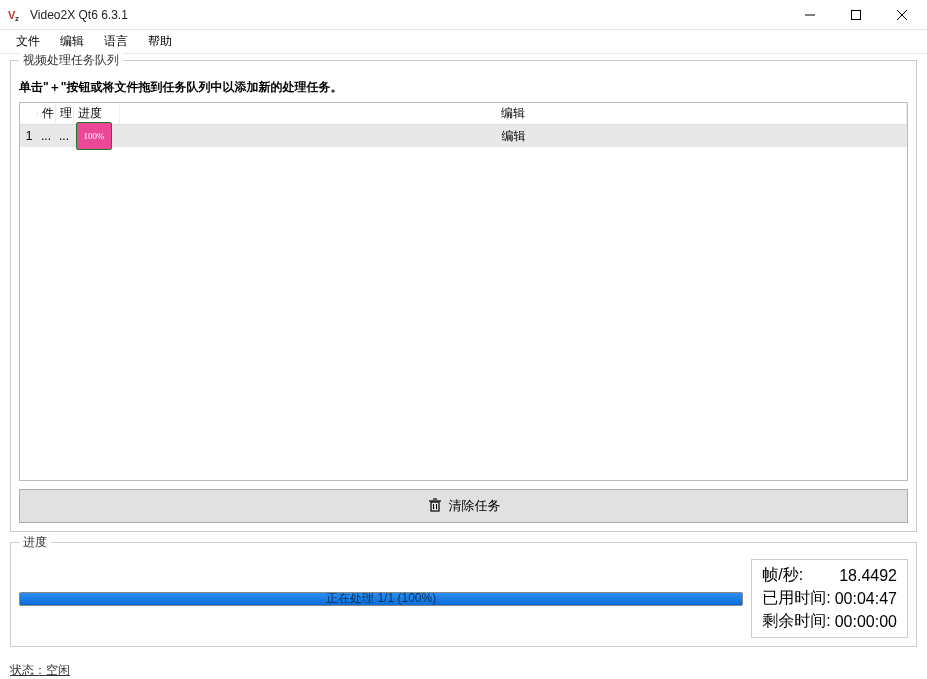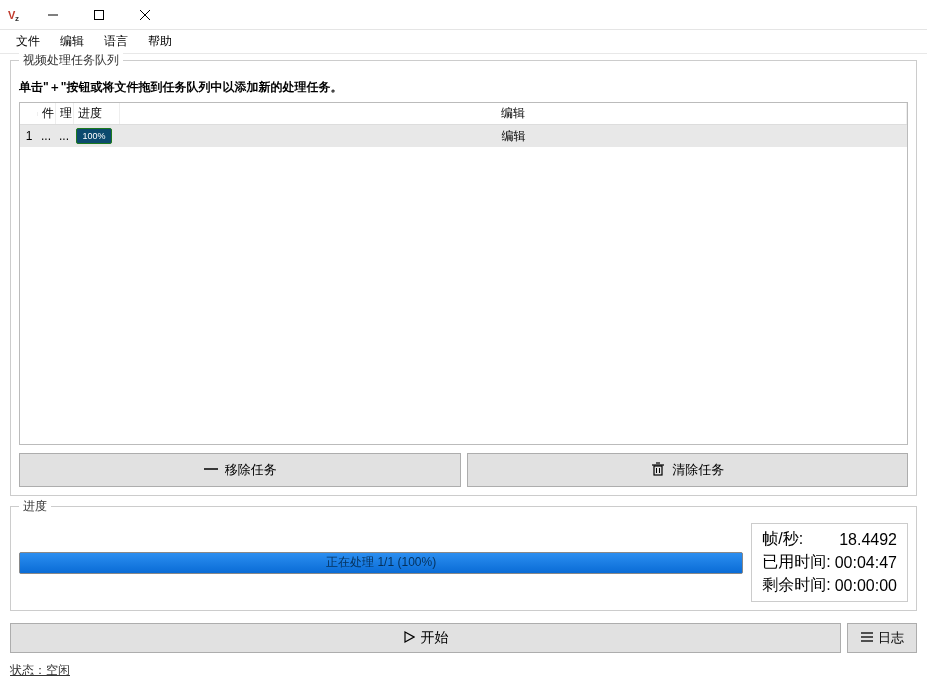--- a/index.html
+++ b/index.html
@@ -96,28 +96,29 @@
       height: 22px;
       align-items: center;
       background: #e8e8e8;
       font-size: 12px;
     }
     .task-row > div { padding: 1px 3px; }
     .task-row .col-prog {
       padding: 2px 2px;
     }
     .mini-progress {
-      width: 36px; height: 16px;
-      background: #0c4a6e;
+      width: 36px; height: 28px;
+      background: #ec4899;
       border: 1px solid #1e7a1e;
       border-radius: 2px;
       color: #fff;
       font-size: 9px;
       display: flex; align-items: center; justify-content: center;
       overflow: hidden;
+      font-family: Liberation Serif, serif;
     }
     
     .action-row {
       display: flex;
       gap: 6px;
       margin-top: 8px;
     }
     .action-btn {
       flex: 1;
       height: 34px;
@@ -139,21 +140,21 @@
       gap: 8px;
       align-items: stretch;
     }
     .progress-bar-wrap {
       flex: 1;
       display: flex;
       align-items: center;
     }
     .progress-bar {
       width: 100%;
-      height: 22px;
+      height: 14px;
       border: 1px solid #888;
       background: #0a6cd6;
       border-radius: 2px;
       display: flex;
       align-items: center;
       justify-content: center;
       color: #0a3a6c;
       font-size: 12px;
       position: relative;
       overflow: hidden;
@@ -220,20 +221,21 @@
 </head>
 <body>
 
 <div class="titlebar">
   <div class="titlebar-icon">
     <svg viewBox="0 0 16 16">
         <text x="0" y="12" font-size="11" font-weight="bold" fill="#c0392b">V</text>
         <text x="7" y="14" font-size="8" fill="#333">z</text>
       </svg>
   </div>
+  <div class="titlebar-title">Video2X Qt6 6.3.1</div>
   <div class="win-controls">
     <div class="win-btn">
       <svg viewBox="0 0 10 10">
           <line x1="0" y1="5" x2="10" y2="5" stroke="#000" stroke-width="1"></line>
         </svg>
     </div>
     <div class="win-btn">
       <svg viewBox="0 0 10 10">
           <rect x="0.5" y="0.5" width="9" height="9" fill="none" stroke="#000" stroke-width="1"></rect>
         </svg>
@@ -273,26 +275,20 @@
         <div class="col-file">...</div>
         <div class="col-proc">...</div>
         <div class="col-prog">
           <div class="mini-progress">100%</div>
         </div>
         <div class="col-edit" style="text-align:center;">编辑</div>
       </div>
     </div>
 
     <div class="action-row">
-      <div class="action-btn">
-        <span><svg viewBox="0 0 16 16">
-              <line x1="1" y1="8" x2="15" y2="8" stroke="#000" stroke-width="1.5"></line>
-            </svg></span>
-        <span>移除任务</span>
-      </div>
       <div class="action-btn">
         <span><svg viewBox="0 0 16 16">
               <rect x="4" y="5" width="8" height="9" fill="none" stroke="#000" stroke-width="1.2"></rect>
               <line x1="2" y1="4" x2="14" y2="4" stroke="#000" stroke-width="1.2"></line>
               <line x1="6" y1="2" x2="10" y2="2" stroke="#000" stroke-width="1.2"></line>
               <line x1="6.5" y1="7" x2="6.5" y2="12" stroke="#000" stroke-width="1"></line>
               <line x1="9.5" y1="7" x2="9.5" y2="12" stroke="#000" stroke-width="1"></line>
             </svg></span>
         <span>清除任务</span>
       </div>
@@ -322,35 +318,19 @@
           <tr>
             <td>剩余时间:</td>
             <td>00:00:00</td>
           </tr>
         </tbody>
           </table>
       </div>
     </div>
   </div>
 
-  <div class="bottom-row">
-    <div class="start-btn">
-      <span><svg width="12" height="12" viewBox="0 0 12 12">
-            <polygon points="2,1 11,6 2,11" fill="none" stroke="#000" stroke-width="1.2"></polygon>
-          </svg></span>
-      <span>开始</span>
-    </div>
-    <div class="log-btn">
-      <span><svg width="14" height="12" viewBox="0 0 14 12">
-            <line x1="1" y1="2" x2="13" y2="2" stroke="#000" stroke-width="1.3"></line>
-            <line x1="1" y1="6" x2="13" y2="6" stroke="#000" stroke-width="1.3"></line>
-            <line x1="1" y1="10" x2="13" y2="10" stroke="#000" stroke-width="1.3"></line>
-          </svg></span>
-      <span>日志</span>
-    </div>
-  </div>
 
 </div>
 
 <div class="statusbar">
   <span>状态：</span>
   <span>空闲</span>
 </div>
 
 </body></html>

